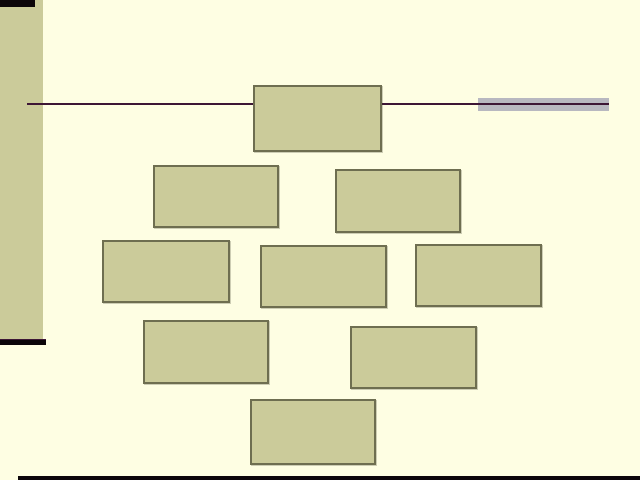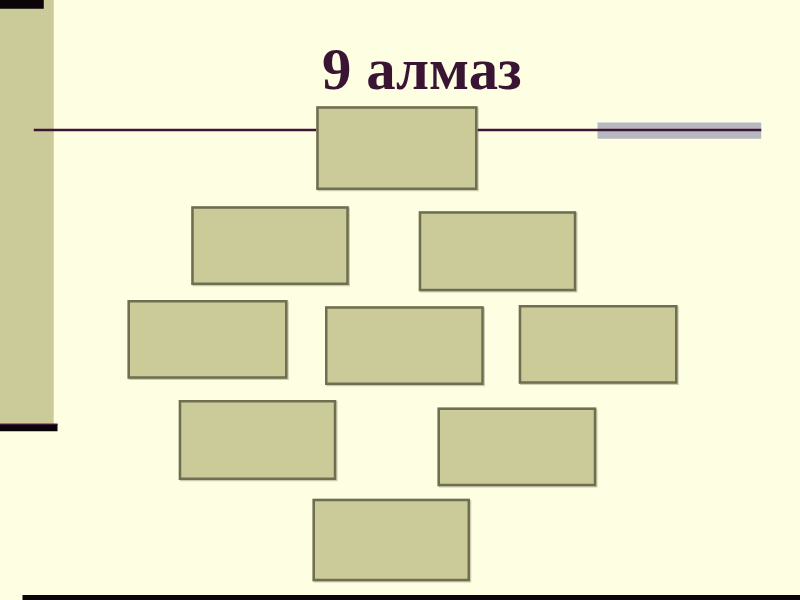--- a/index.html
+++ b/index.html
@@ -69,21 +69,20 @@
 </head>
 <body>
 
 <div class="slide">
   <div class="left-band"></div>
   <div class="top-left-cap"></div>
   <div class="band-end-cap"></div>
   <div class="right-accent-bar"></div>
   <div class="title-rule"></div>
   <div class="bottom-accent-line"></div>
-  <h1 class="slide-title">9 алмаз</h1>
   <div id="boxes">
       <div class="box" style="left: 253px; top: 85px; width: 129px; height: 67px;"></div>
       <div class="box" style="left: 153px; top: 165px; width: 126px; height: 63px;"></div>
       <div class="box" style="left: 335px; top: 169px; width: 126px; height: 64px;"></div>
       <div class="box" style="left: 102px; top: 240px; width: 128px; height: 63px;"></div>
       <div class="box" style="left: 260px; top: 245px; width: 127px; height: 63px;"></div>
       <div class="box" style="left: 415px; top: 244px; width: 127px; height: 63px;"></div>
       <div class="box" style="left: 143px; top: 320px; width: 126px; height: 64px;"></div>
       <div class="box" style="left: 350px; top: 326px; width: 127px; height: 63px;"></div>
       <div class="box" style="left: 250px; top: 399px; width: 126px; height: 66px;"></div>

